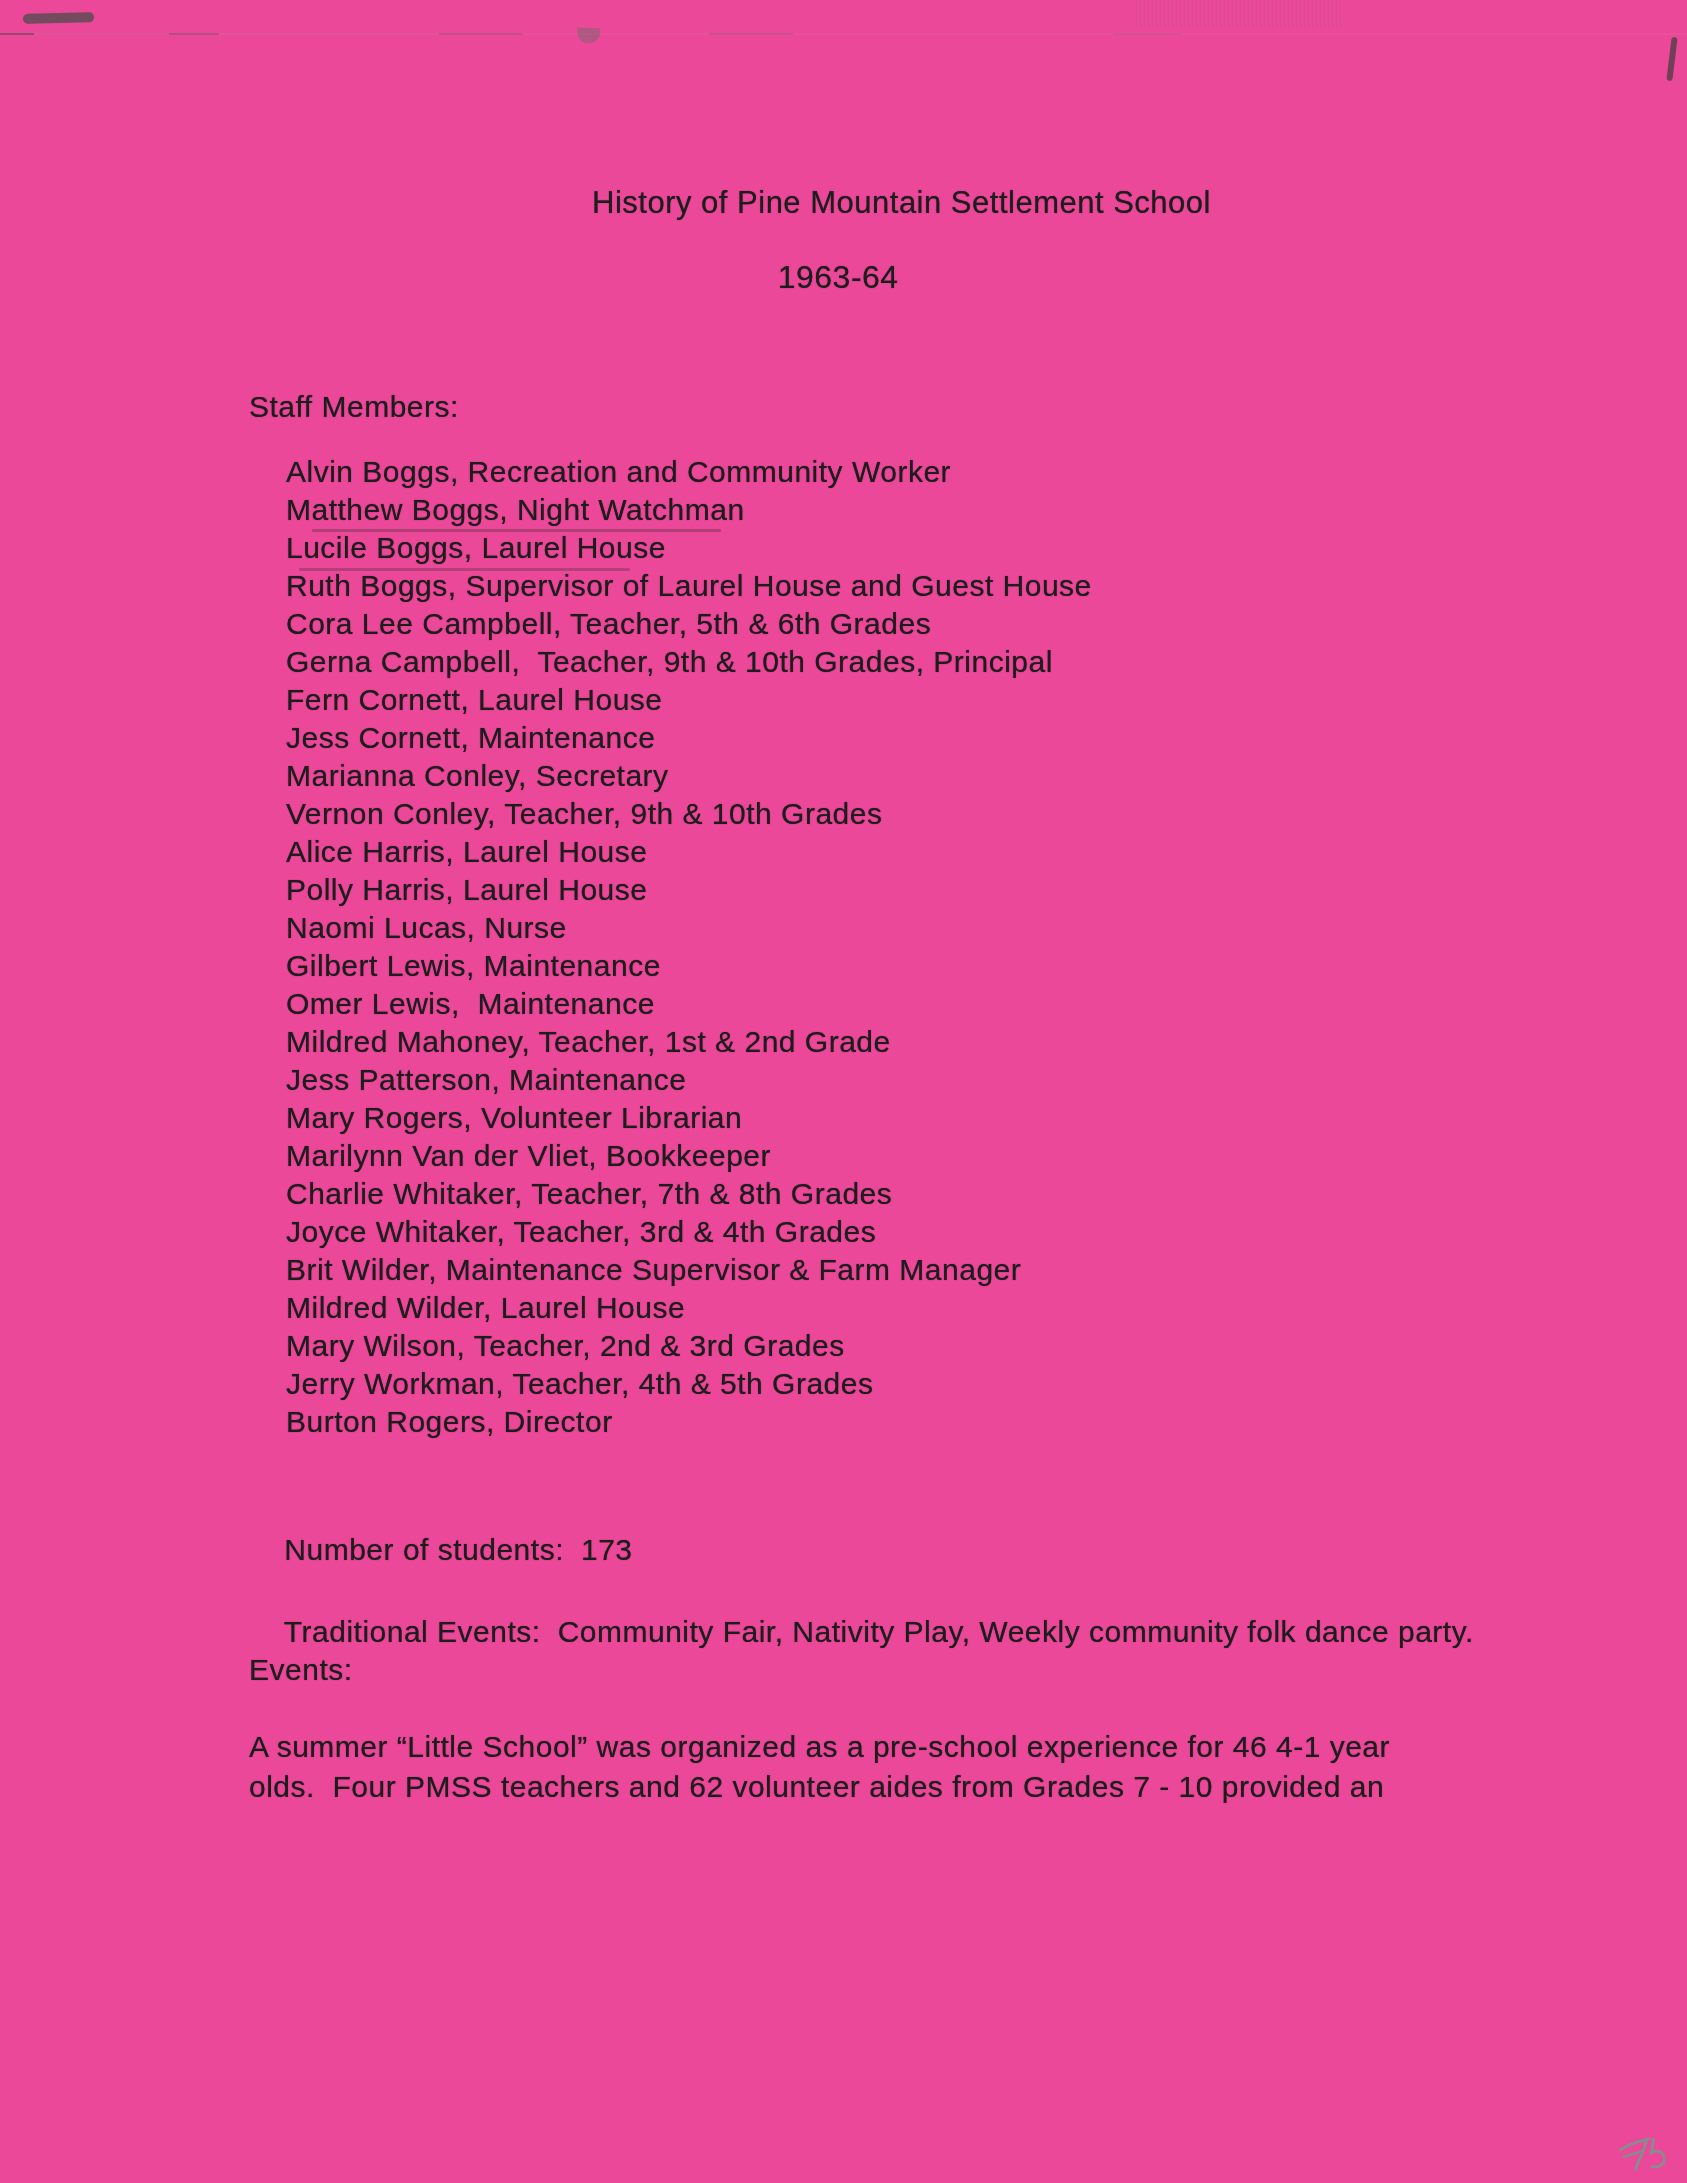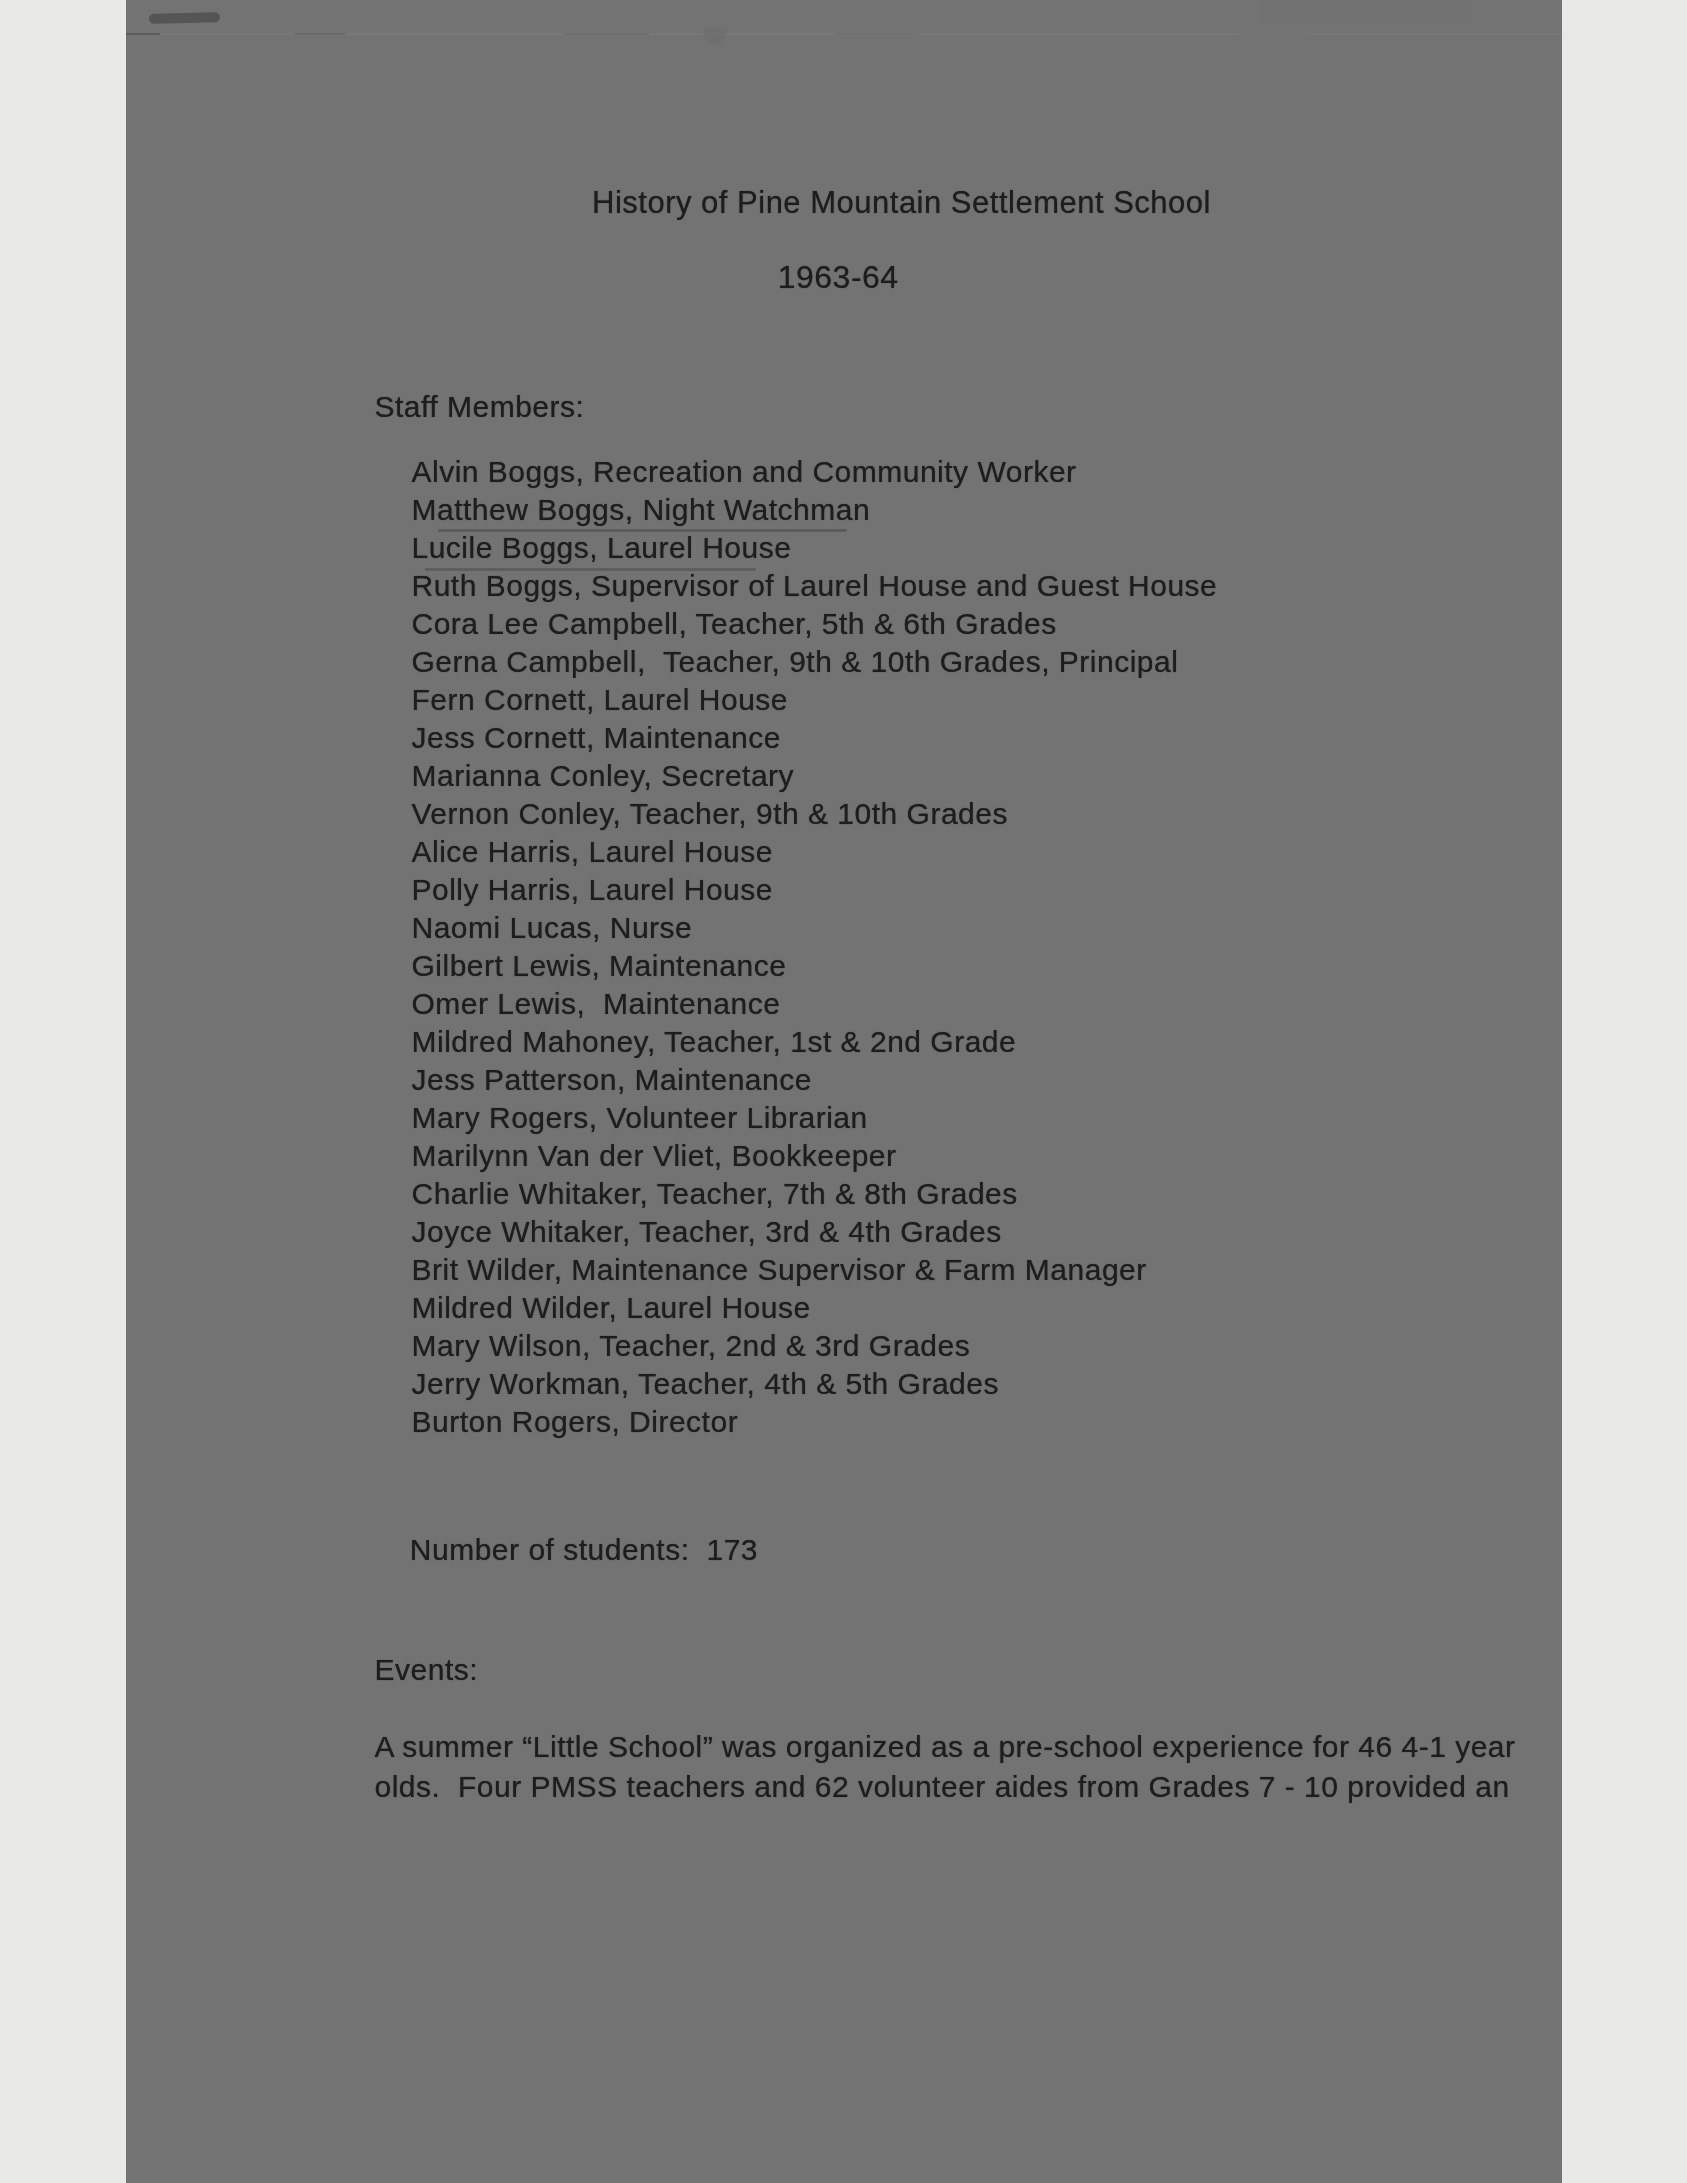--- a/index.html
+++ b/index.html
@@ -1,20 +1,20 @@
 <!DOCTYPE html>
 <html style="font-size:10.6px"><head>
 <meta charset="utf-8">
 <style>
   html,body{margin:0;padding:0;background:#e8e8e6;}
   .page{
     position:relative;
-    width:1436px;height:2183px;
+    width:1687px;height:2183px;
     margin:0 auto;
-    background:#737373;
+    background:#ec4899;
     overflow:hidden;
     font-family:"Liberation Sans", sans-serif;
     color:#1d1d1d;
   }
   .scantext{
     text-shadow:0 0 0.7px rgba(25,25,25,.65), 0 0 1.3px rgba(25,25,25,.18);
     letter-spacing:0.5px;
     white-space:pre;
   }
   .title-row{position:absolute;left:0;width:100%;text-align:center;}
@@ -69,20 +69,23 @@
 
   <div class="staff-list scantext"><div>Alvin Boggs, Recreation and Community Worker</div><div>Matthew Boggs, Night Watchman</div><div>Lucile Boggs, Laurel House</div><div>Ruth Boggs, Supervisor of Laurel House and Guest House</div><div>Cora Lee Campbell, Teacher, 5th &amp; 6th Grades</div><div>Gerna Campbell,  Teacher, 9th &amp; 10th Grades, Principal</div><div>Fern Cornett, Laurel House</div><div>Jess Cornett, Maintenance</div><div>Marianna Conley, Secretary</div><div>Vernon Conley, Teacher, 9th &amp; 10th Grades</div><div>Alice Harris, Laurel House</div><div>Polly Harris, Laurel House</div><div>Naomi Lucas, Nurse</div><div>Gilbert Lewis, Maintenance</div><div>Omer Lewis,  Maintenance</div><div>Mildred Mahoney, Teacher, 1st &amp; 2nd Grade</div><div>Jess Patterson, Maintenance</div><div>Mary Rogers, Volunteer Librarian</div><div>Marilynn Van der Vliet, Bookkeeper</div><div>Charlie Whitaker, Teacher, 7th &amp; 8th Grades</div><div>Joyce Whitaker, Teacher, 3rd &amp; 4th Grades</div><div>Brit Wilder, Maintenance Supervisor &amp; Farm Manager</div><div>Mildred Wilder, Laurel House</div><div>Mary Wilson, Teacher, 2nd &amp; 3rd Grades</div><div>Jerry Workman, Teacher, 4th &amp; 5th Grades</div><div>Burton Rogers, Director</div></div>
 
   <div class="art under-smear-1"></div>
   <div class="art under-smear-2"></div>
 
   <div class="h-left scantext" style="top:1499px;">
     <span>Number of students:</span><span class="inline-gap">173</span>
   </div>
 
+  <div class="h-left scantext" style="top:1581px;">
+    <span>Traditional Events:</span><span class="inline-gap">Community Fair, Nativity Play, Weekly community folk dance party.</span>
+  </div>
 
   <div class="h-left scantext" style="top:1653px;">Events:</div>
 
   <div class="para scantext" style="top:1727px;"><div>A summer “Little School” was organized as a pre-school experience for 46 4-1 year</div><div>olds.  Four PMSS teachers and 62 volunteer aides from Grades 7 - 10 provided an</div></div>
 
 
   <div class="pencil" aria-label-bound="document.page_annotation">
     <svg width="52" height="38" viewBox="0 0 78 58">
       <g fill="none" stroke="#878c90" stroke-width="4.2" stroke-linecap="round" transform="rotate(-7 39 29)">
         <path d="M4,20 C18,12 34,11 50,8"></path>

